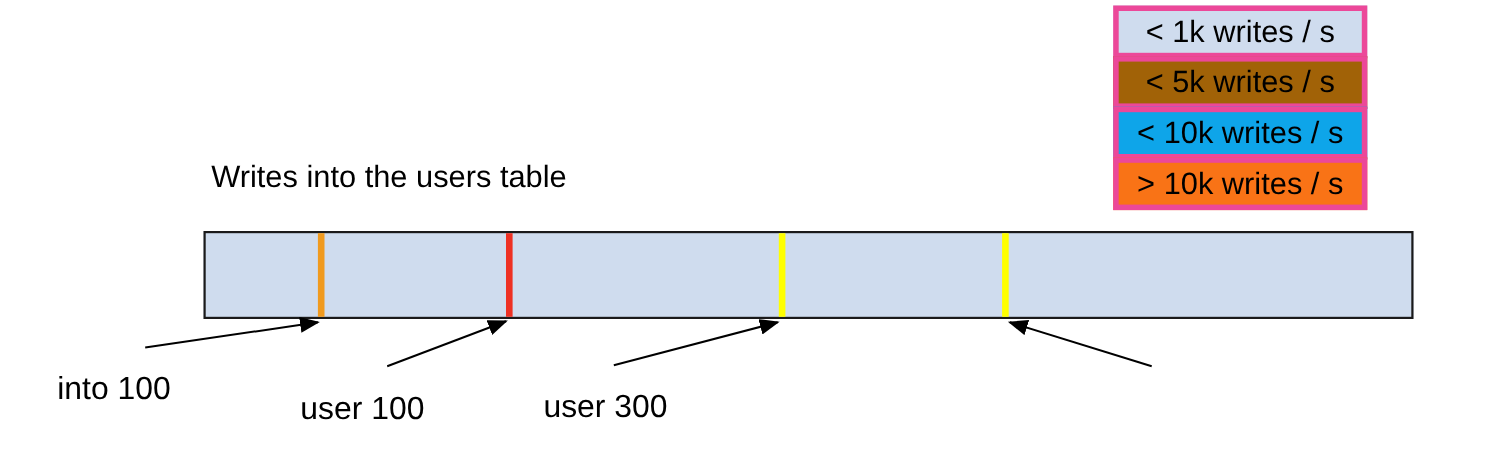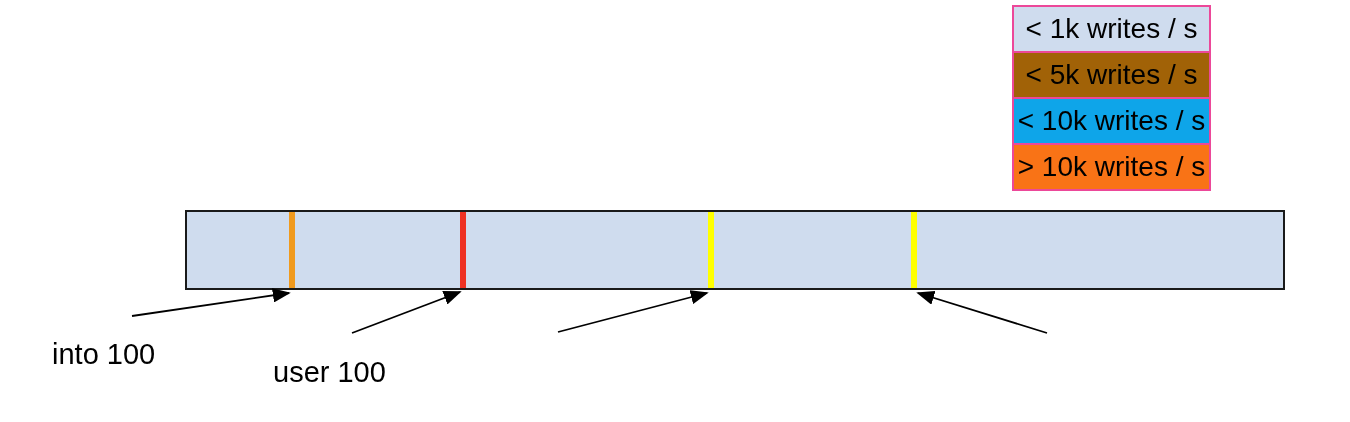--- a/index.html
+++ b/index.html
@@ -21,23 +21,23 @@
     white-space: nowrap;
   }
   .legend {
     position: absolute;
     left: 1012px;
     top: 5px;
     width: 231px;
   }
   .legend-row {
     box-sizing: border-box;
-    width: 199px;
+    width: 231px;
     height: 48px;
-    border: 2px solid #ec4899;
+    border: 5px solid #ec4899;
     margin-top: -2px;
     display: flex;
     align-items: center;
     justify-content: center;
     font-size: 28px;
     white-space: nowrap;
   }
   .legend-row:first-child { margin-top: 0; }
   .keyspace-bar {
     position: absolute;
@@ -65,20 +65,21 @@
     width: 1350px;
     height: 422px;
     pointer-events: none;
   }
 </style>
 </head>
 <body>
 
 <div class="canvas">
 
+  <div class="title">Writes into the users table</div>
 
   <div class="legend">
     <div class="legend-row" style="background-color: rgb(207, 220, 238);">
       <span>&lt; 1k writes / s</span>
     </div>
     <div class="legend-row" style="background-color: #a16207;">
       <span>&lt; 5k writes / s</span>
     </div>
     <div class="legend-row" style="background-color: #0ea5e9;">
       <span>&lt; 10k writes / s</span>
@@ -102,14 +103,15 @@
       </marker>
     </defs>
     <line x1="132" y1="316" x2="289" y2="293" stroke="#000" stroke-width="1.8" marker-end="url(#arrowhead)"></line>
     <line x1="352" y1="333" x2="460" y2="292" stroke="#000" stroke-width="1.8" marker-end="url(#arrowhead)"></line>
     <line x1="558" y1="332" x2="707" y2="293" stroke="#000" stroke-width="1.8" marker-end="url(#arrowhead)"></line>
     <line x1="1047" y1="333" x2="918" y2="293" stroke="#000" stroke-width="1.8" marker-end="url(#arrowhead)"></line>
   </svg>
 
   <div class="user-label" style="left: 52px; top: 338px;">into 100</div>
   <div class="user-label" style="left: 273px; top: 356px;">user 100</div>
+  <div class="user-label" style="left: 494px; top: 354px;">user 300</div>
 
 </div>
 
 </body></html>

